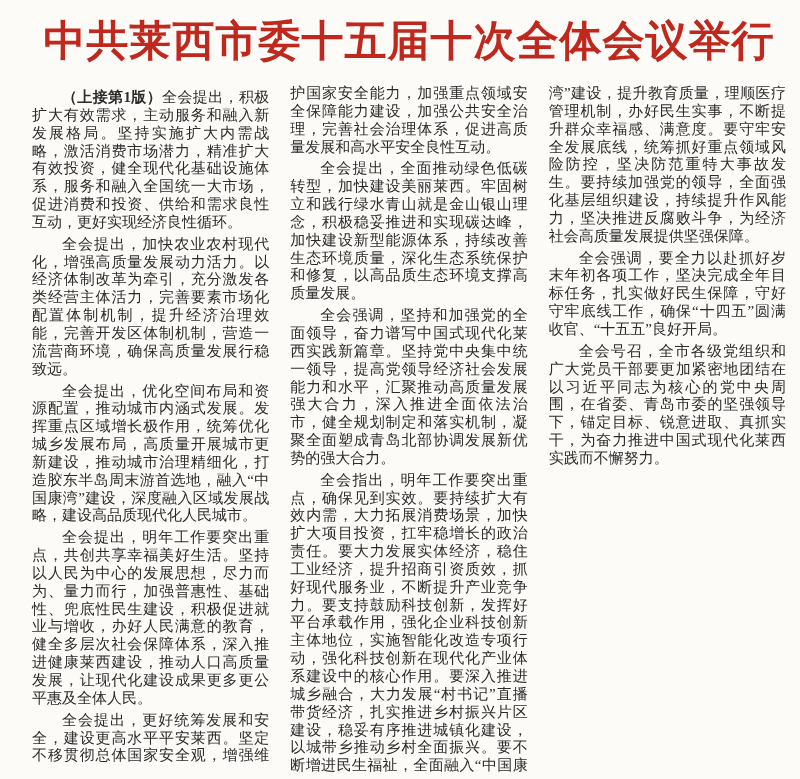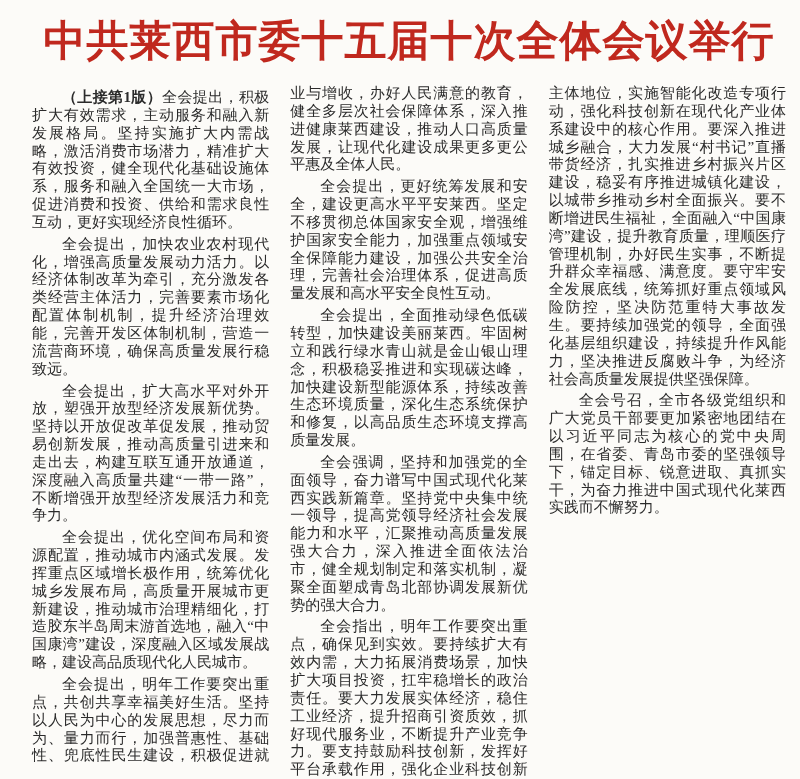--- a/index.html
+++ b/index.html
@@ -52,22 +52,22 @@
   }
 </style>
 </head>
 <body>
 
 <div class="paper">
   <h1 class="headline">中共莱西市委十五届十次全体会议举行</h1>
   <div class="body-columns">
       <p class="para"><strong class="lead">（上接第1版）</strong>全会提出，积极扩大有效需求，主动服务和融入新发展格局。坚持实施扩大内需战略，激活消费市场潜力，精准扩大有效投资，健全现代化基础设施体系，服务和融入全国统一大市场，促进消费和投资、供给和需求良性互动，更好实现经济良性循环。</p>
       <p class="para">全会提出，加快农业农村现代化，增强高质量发展动力活力。以经济体制改革为牵引，充分激发各类经营主体活力，完善要素市场化配置体制机制，提升经济治理效能，完善开发区体制机制，营造一流营商环境，确保高质量发展行稳致远。</p>
-      <p class="para">全会提出，扩大高水平对外开放，塑强开放型经济发展新优势。坚持以开放促改革促发展，推动贸易创新发展，推动高质量引进来和走出去，构建互联互通开放通道，深度融入高质量共建“一带一路”，不断增强开放型经济发展活力和竞争力。</p>
       <p class="para">全会提出，优化空间布局和资源配置，推动城市内涵式发展。发挥重点区域增长极作用，统筹优化城乡发展布局，高质量开展城市更新建设，推动城市治理精细化，打造胶东半岛周末游首选地，融入“中国康湾”建设，深度融入区域发展战略，建设高品质现代化人民城市。</p>
       <p class="para">全会提出，明年工作要突出重点，共创共享幸福美好生活。坚持以人民为中心的发展思想，尽力而为、量力而行，加强普惠性、基础性、兜底性民生建设，积极促进就业与增收，办好人民满意的教育，健全多层次社会保障体系，深入推进健康莱西建设，推动人口高质量发展，让现代化建设成果更多更公平惠及全体人民。</p>
       <p class="para">全会提出，更好统筹发展和安全，建设更高水平平安莱西。坚定不移贯彻总体国家安全观，增强维护国家安全能力，加强重点领域安全保障能力建设，加强公共安全治理，完善社会治理体系，促进高质量发展和高水平安全良性互动。</p>
       <p class="para">全会提出，全面推动绿色低碳转型，加快建设美丽莱西。牢固树立和践行绿水青山就是金山银山理念，积极稳妥推进和实现碳达峰，加快建设新型能源体系，持续改善生态环境质量，深化生态系统保护和修复，以高品质生态环境支撑高质量发展。</p>
       <p class="para">全会强调，坚持和加强党的全面领导，奋力谱写中国式现代化莱西实践新篇章。坚持党中央集中统一领导，提高党领导经济社会发展能力和水平，汇聚推动高质量发展强大合力，深入推进全面依法治市，健全规划制定和落实机制，凝聚全面塑成青岛北部协调发展新优势的强大合力。</p>
       <p class="para">全会指出，明年工作要突出重点，确保见到实效。要持续扩大有效内需，大力拓展消费场景，加快扩大项目投资，扛牢稳增长的政治责任。要大力发展实体经济，稳住工业经济，提升招商引资质效，抓好现代服务业，不断提升产业竞争力。要支持鼓励科技创新，发挥好平台承载作用，强化企业科技创新主体地位，实施智能化改造专项行动，强化科技创新在现代化产业体系建设中的核心作用。要深入推进城乡融合，大力发展“村书记”直播带货经济，扎实推进乡村振兴片区建设，稳妥有序推进城镇化建设，以城带乡推动乡村全面振兴。要不断增进民生福祉，全面融入“中国康湾”建设，提升教育质量，理顺医疗管理机制，办好民生实事，不断提升群众幸福感、满意度。要守牢安全发展底线，统筹抓好重点领域风险防控，坚决防范重特大事故发生。要持续加强党的领导，全面强化基层组织建设，持续提升作风能力，坚决推进反腐败斗争，为经济社会高质量发展提供坚强保障。</p>
+      <p class="para">全会强调，要全力以赴抓好岁末年初各项工作，坚决完成全年目标任务，扎实做好民生保障，守好守牢底线工作，确保“十四五”圆满收官、“十五五”良好开局。</p>
       <p class="para">全会号召，全市各级党组织和广大党员干部要更加紧密地团结在以习近平同志为核心的党中央周围，在省委、青岛市委的坚强领导下，锚定目标、锐意进取、真抓实干，为奋力推进中国式现代化莱西实践而不懈努力。</p>
     </div>
 </div>
 
 </body></html>

